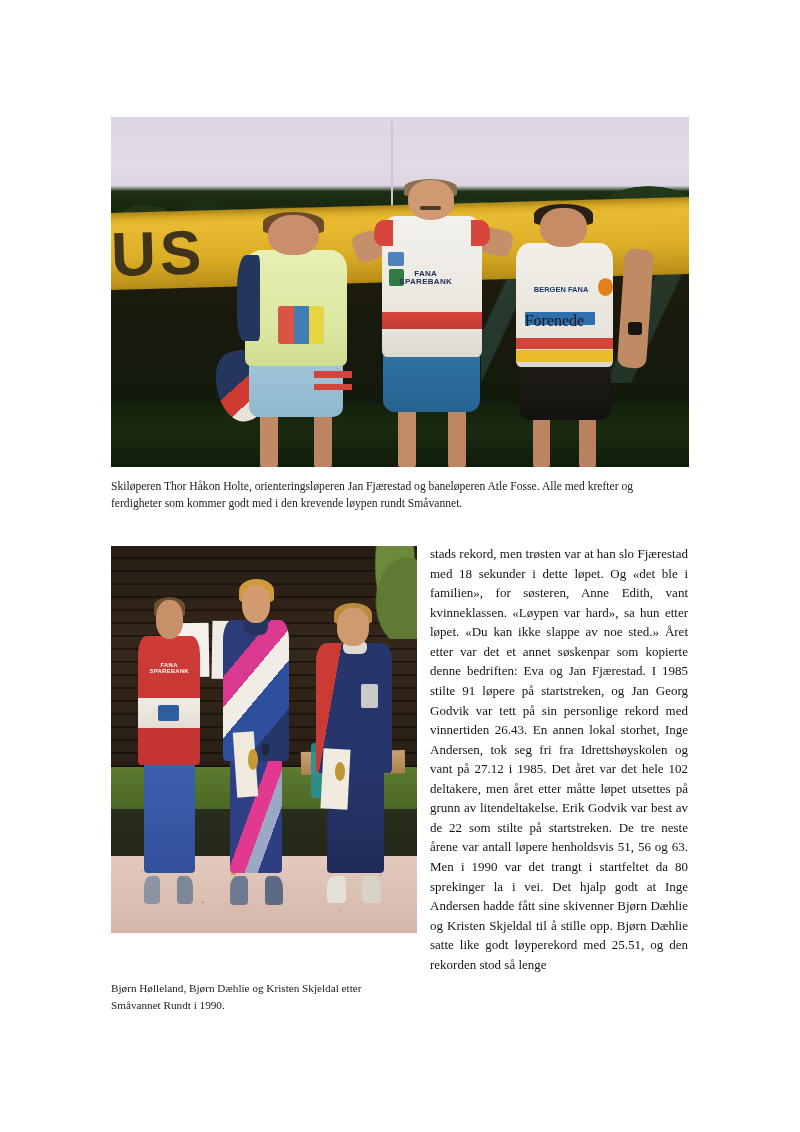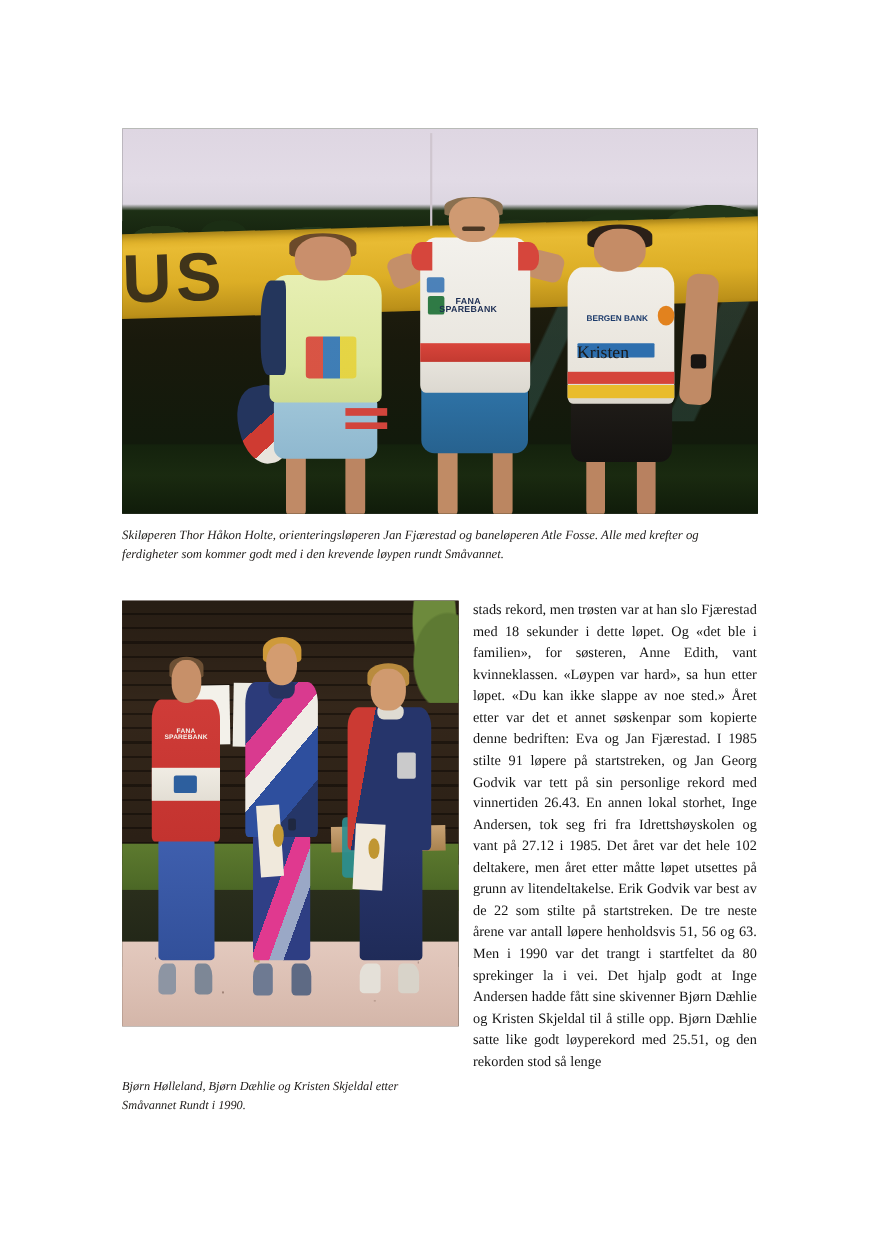--- a/index.html
+++ b/index.html
@@ -137,21 +137,20 @@
     background:linear-gradient(180deg,#1f1c18 0%, #141210 100%); border-radius:6px 6px 12px 12px;}
   .r3-legL { position:absolute; left:24%; top:80%; width:14%; height:21%; background:#bb8561; border-radius:0 0 6px 6px;}
   .r3-legR { position:absolute; right:24%; top:80%; width:14%; height:21%; background:#b88160; border-radius:0 0 6px 6px;}
   .r3-armR { position:absolute; right:-20%; top:16%; width:24%; height:46%; background:#c08a65; border-radius:10px; transform:rotate(4deg);}
   .r3-watch { position:absolute; right:-14%; top:44%; width:12%; height:5%; background:#191512; border-radius:3px;}
 
   
   .caption {
     position: absolute;
     font-family: "Liberation Serif", serif;
-    font-style: italic;
     font-size: 11.6px;
     line-height: 1.48;
     color: #23201e;
   }
   .caption-top { left: 111px; top: 478px; width: 560px; }
   .caption-bottom { left: 111px; top: 944px; width: 300px; font-size: 11.2px; margin-top: 36px; }
 
   
   .photo-bottom {
     position: absolute;
@@ -333,22 +332,22 @@
       <div class="r2-tache"></div>
     </div>
 
     <div class="runner r3">
       <div class="r3-legL"></div>
       <div class="r3-legR"></div>
       <div class="r3-shorts"></div>
       <div class="r3-armR"></div>
       <div class="r3-watch"></div>
       <div class="r3-torso"></div>
-      <div class="r3-sponsor">BERGEN BANK</div>
-      <div class="r3-bluebar">Kristen</div>
+      <div class="r3-sponsor">BERGEN FANA</div>
+      <div class="r3-bluebar">Forenede</div>
       <div class="r3-badge"></div>
       <div class="r3-band-r"></div>
       <div class="r3-band-y"></div>
       <div class="r3-hair"></div>
       <div class="r3-head"></div>
     </div>
   </div>
 
   <div class="caption caption-top">Skiløperen Thor Håkon Holte, orienteringsløperen Jan Fjærestad og baneløperen Atle Fosse. Alle med krefter og ferdigheter som kommer godt med i den krevende løypen rundt Småvannet.</div>
 

